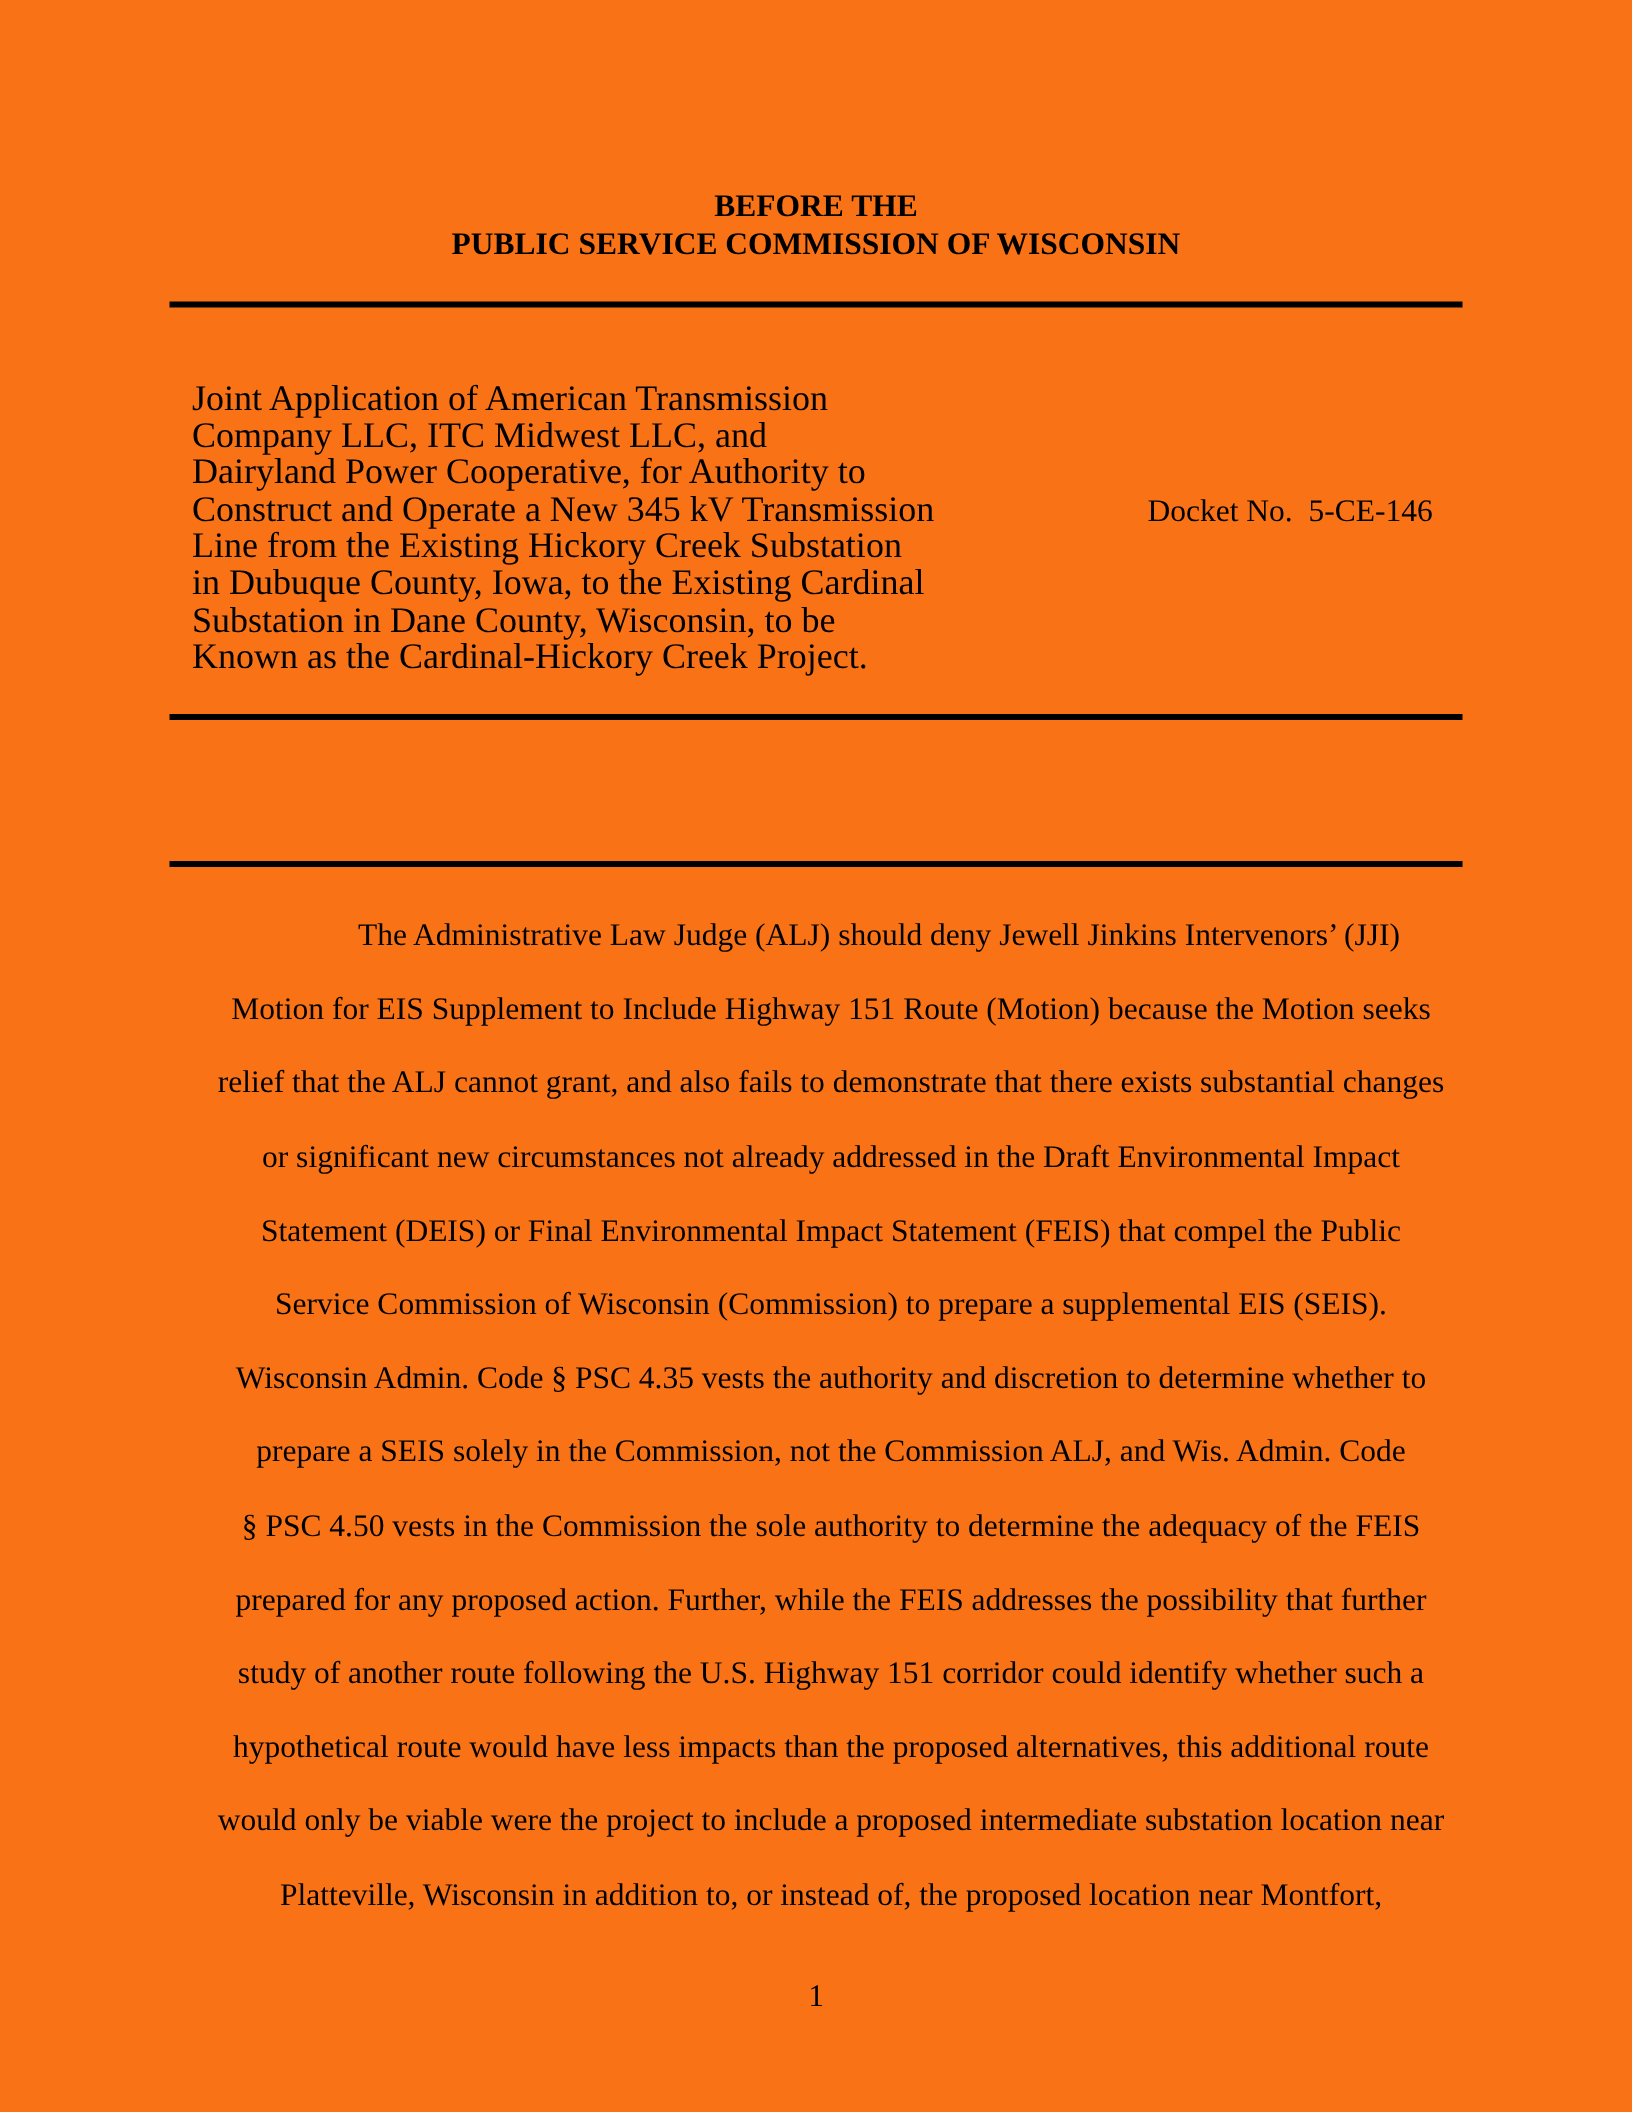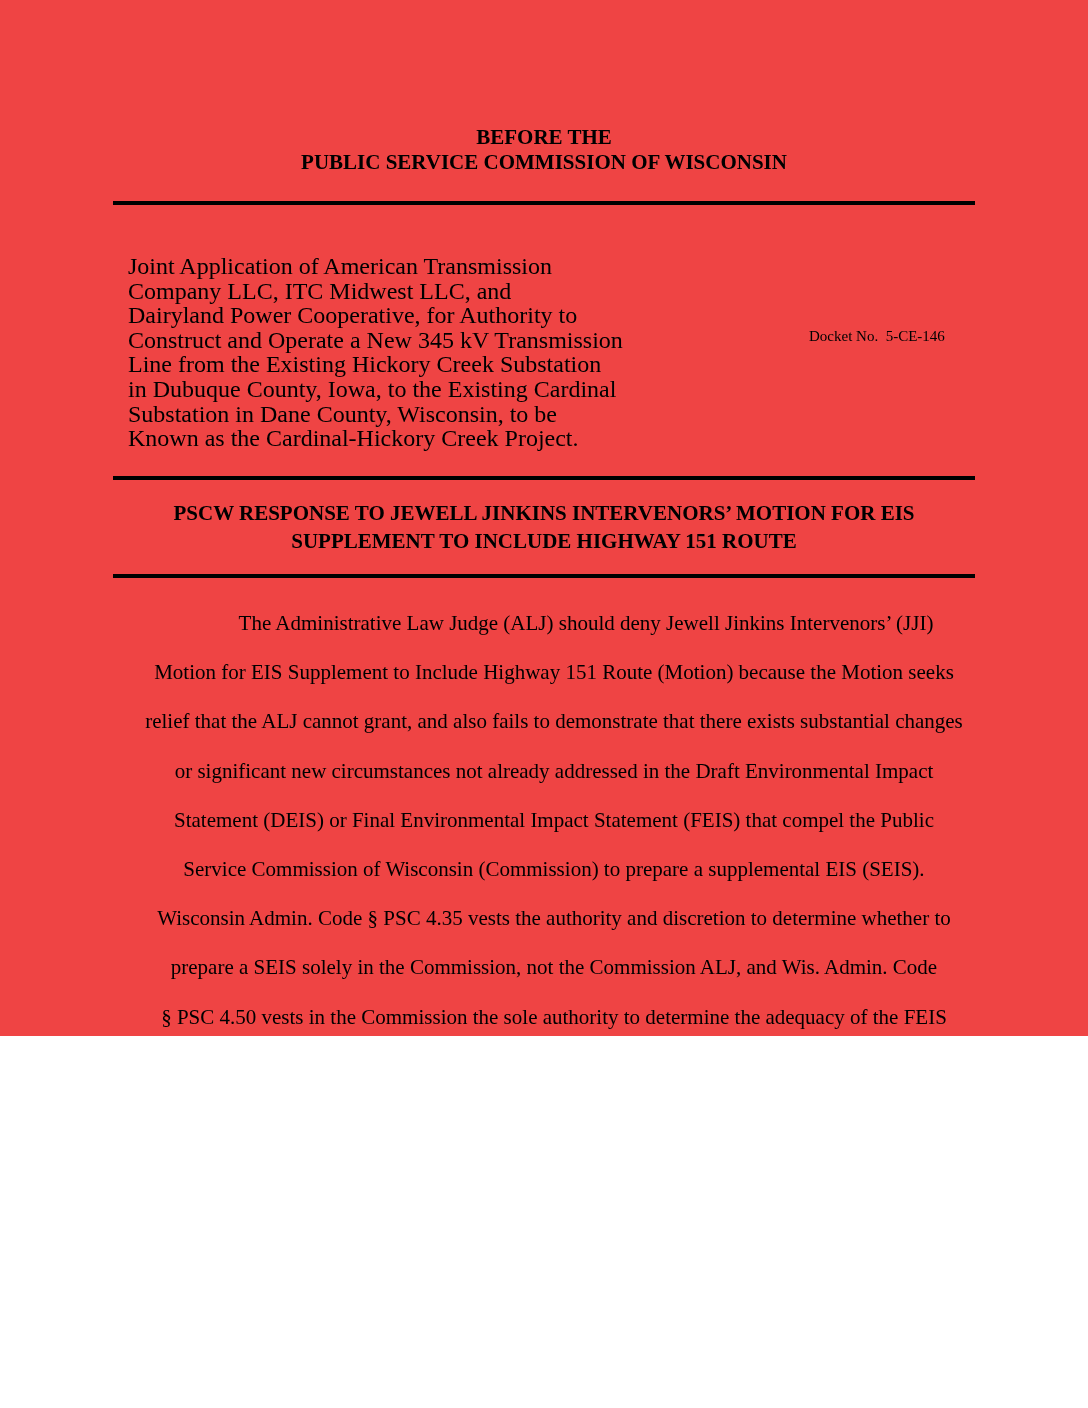--- a/index.html
+++ b/index.html
@@ -3,22 +3,22 @@
 <meta charset="utf-8">
 <style>
   html, body {
     margin: 0;
     padding: 0;
     background: #ffffff;
   }
   .page {
     position: relative;
     width: 1088px;
-    height: 1036px;
-    background: #ef4444;
+    height: 1408px;
+    background: #f97316;
     color: #000000;
     font-family: "Liberation Serif", serif;
     overflow: hidden;
   }
   .court-header {
     position: absolute;
     top: 125px;
     left: 0;
     width: 100%;
     text-align: center;
@@ -45,23 +45,22 @@
   }
   .case-caption {
     font-size: 24px;
     line-height: 24.6px;
     white-space: pre-line;
   }
   .docket-number {
     position: absolute;
     top: 74px;
     left: 637px;
-    font-size: 15px;
+    font-size: 21px;
     white-space: nowrap;
-    margin-left: 44px;
   }
   .document-title {
     position: absolute;
     top: 499px;
     left: 0;
     width: 100%;
     text-align: center;
     font-weight: bold;
     font-size: 21px;
     line-height: 28px;
@@ -104,22 +103,20 @@
 Construct and Operate a New 345 kV Transmission
 Line from the Existing Hickory Creek Substation
 in Dubuque County, Iowa, to the Existing Cardinal
 Substation in Dane County, Wisconsin, to be
 Known as the Cardinal-Hickory Creek Project.</div>
     <div class="docket-number">Docket No.&nbsp; 5-CE-146</div>
   </div>
 
   <div class="rule rule-mid"></div>
 
-  <div class="document-title">PSCW RESPONSE TO JEWELL JINKINS INTERVENORS’ MOTION FOR EIS
-SUPPLEMENT TO INCLUDE HIGHWAY 151 ROUTE</div>
 
   <div class="rule rule-bottom"></div>
 
   <div class="body-paragraph">The Administrative Law Judge (ALJ) should deny Jewell Jinkins Intervenors’ (JJI)
 Motion for EIS Supplement to Include Highway 151 Route (Motion) because the Motion seeks
 relief that the ALJ cannot grant, and also fails to demonstrate that there exists substantial changes
 or significant new circumstances not already addressed in the Draft Environmental Impact
 Statement (DEIS) or Final Environmental Impact Statement (FEIS) that compel the Public
 Service Commission of Wisconsin (Commission) to prepare a supplemental EIS (SEIS).
 Wisconsin Admin. Code § PSC 4.35 vests the authority and discretion to determine whether to

